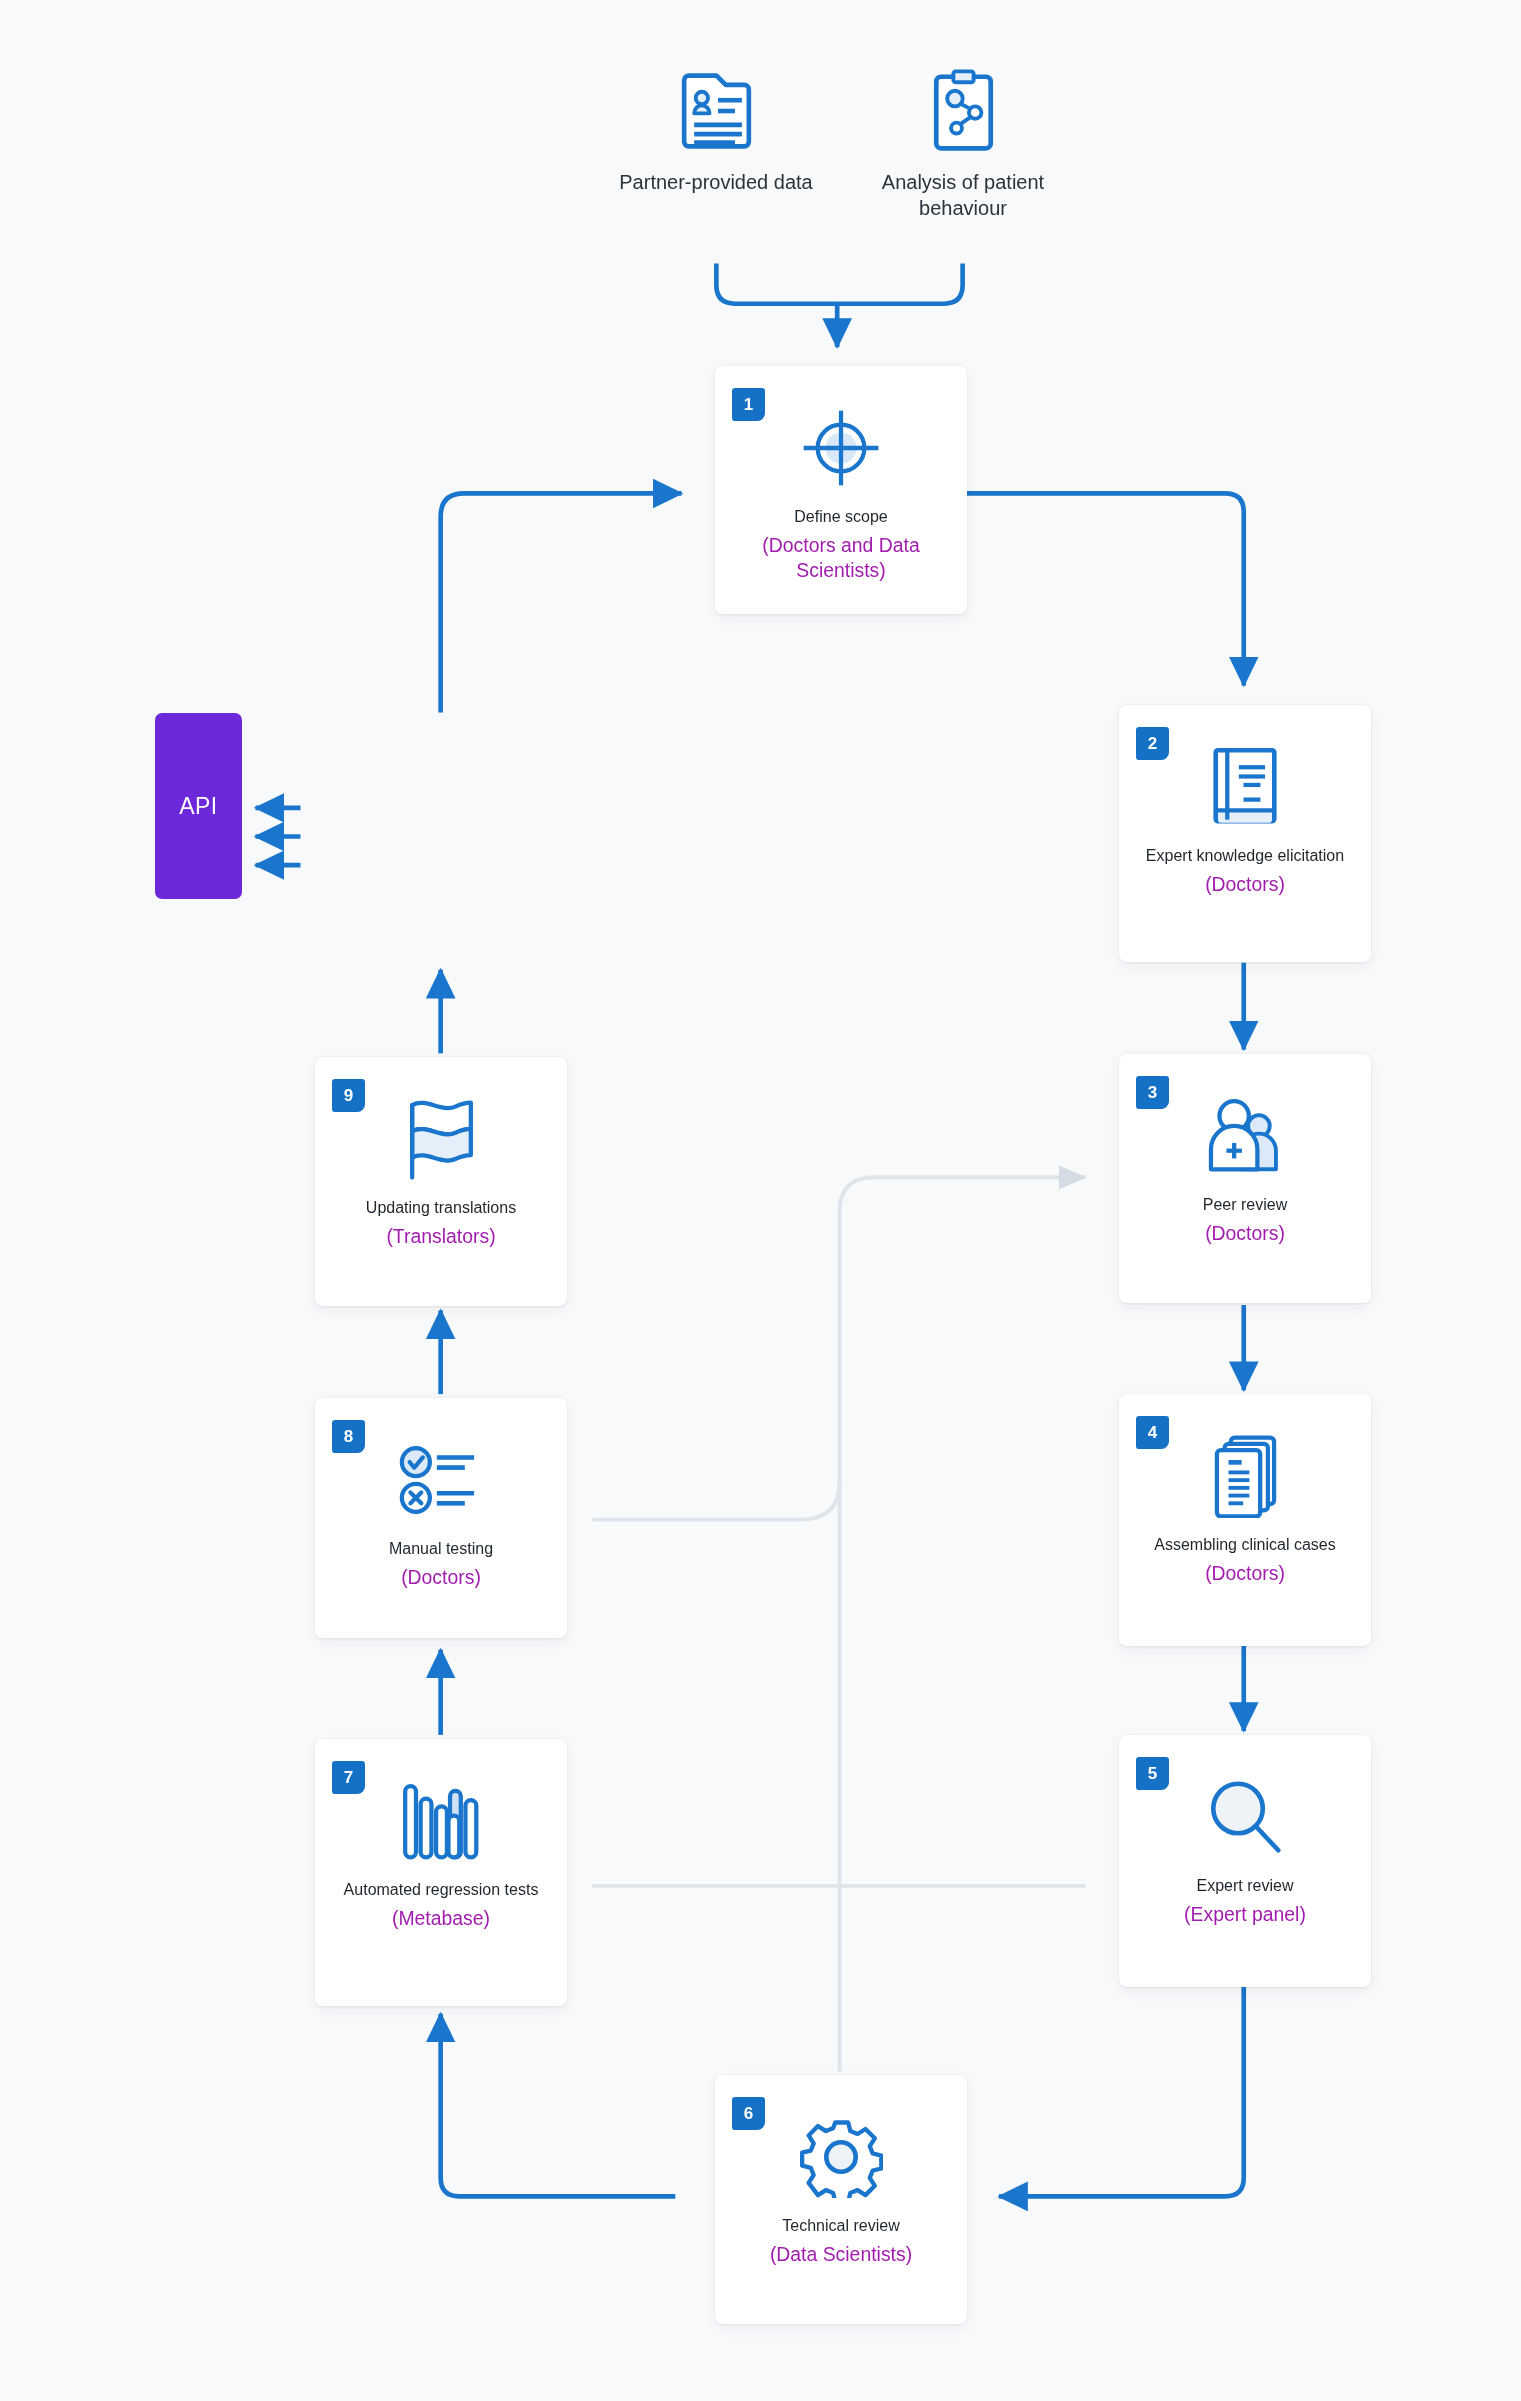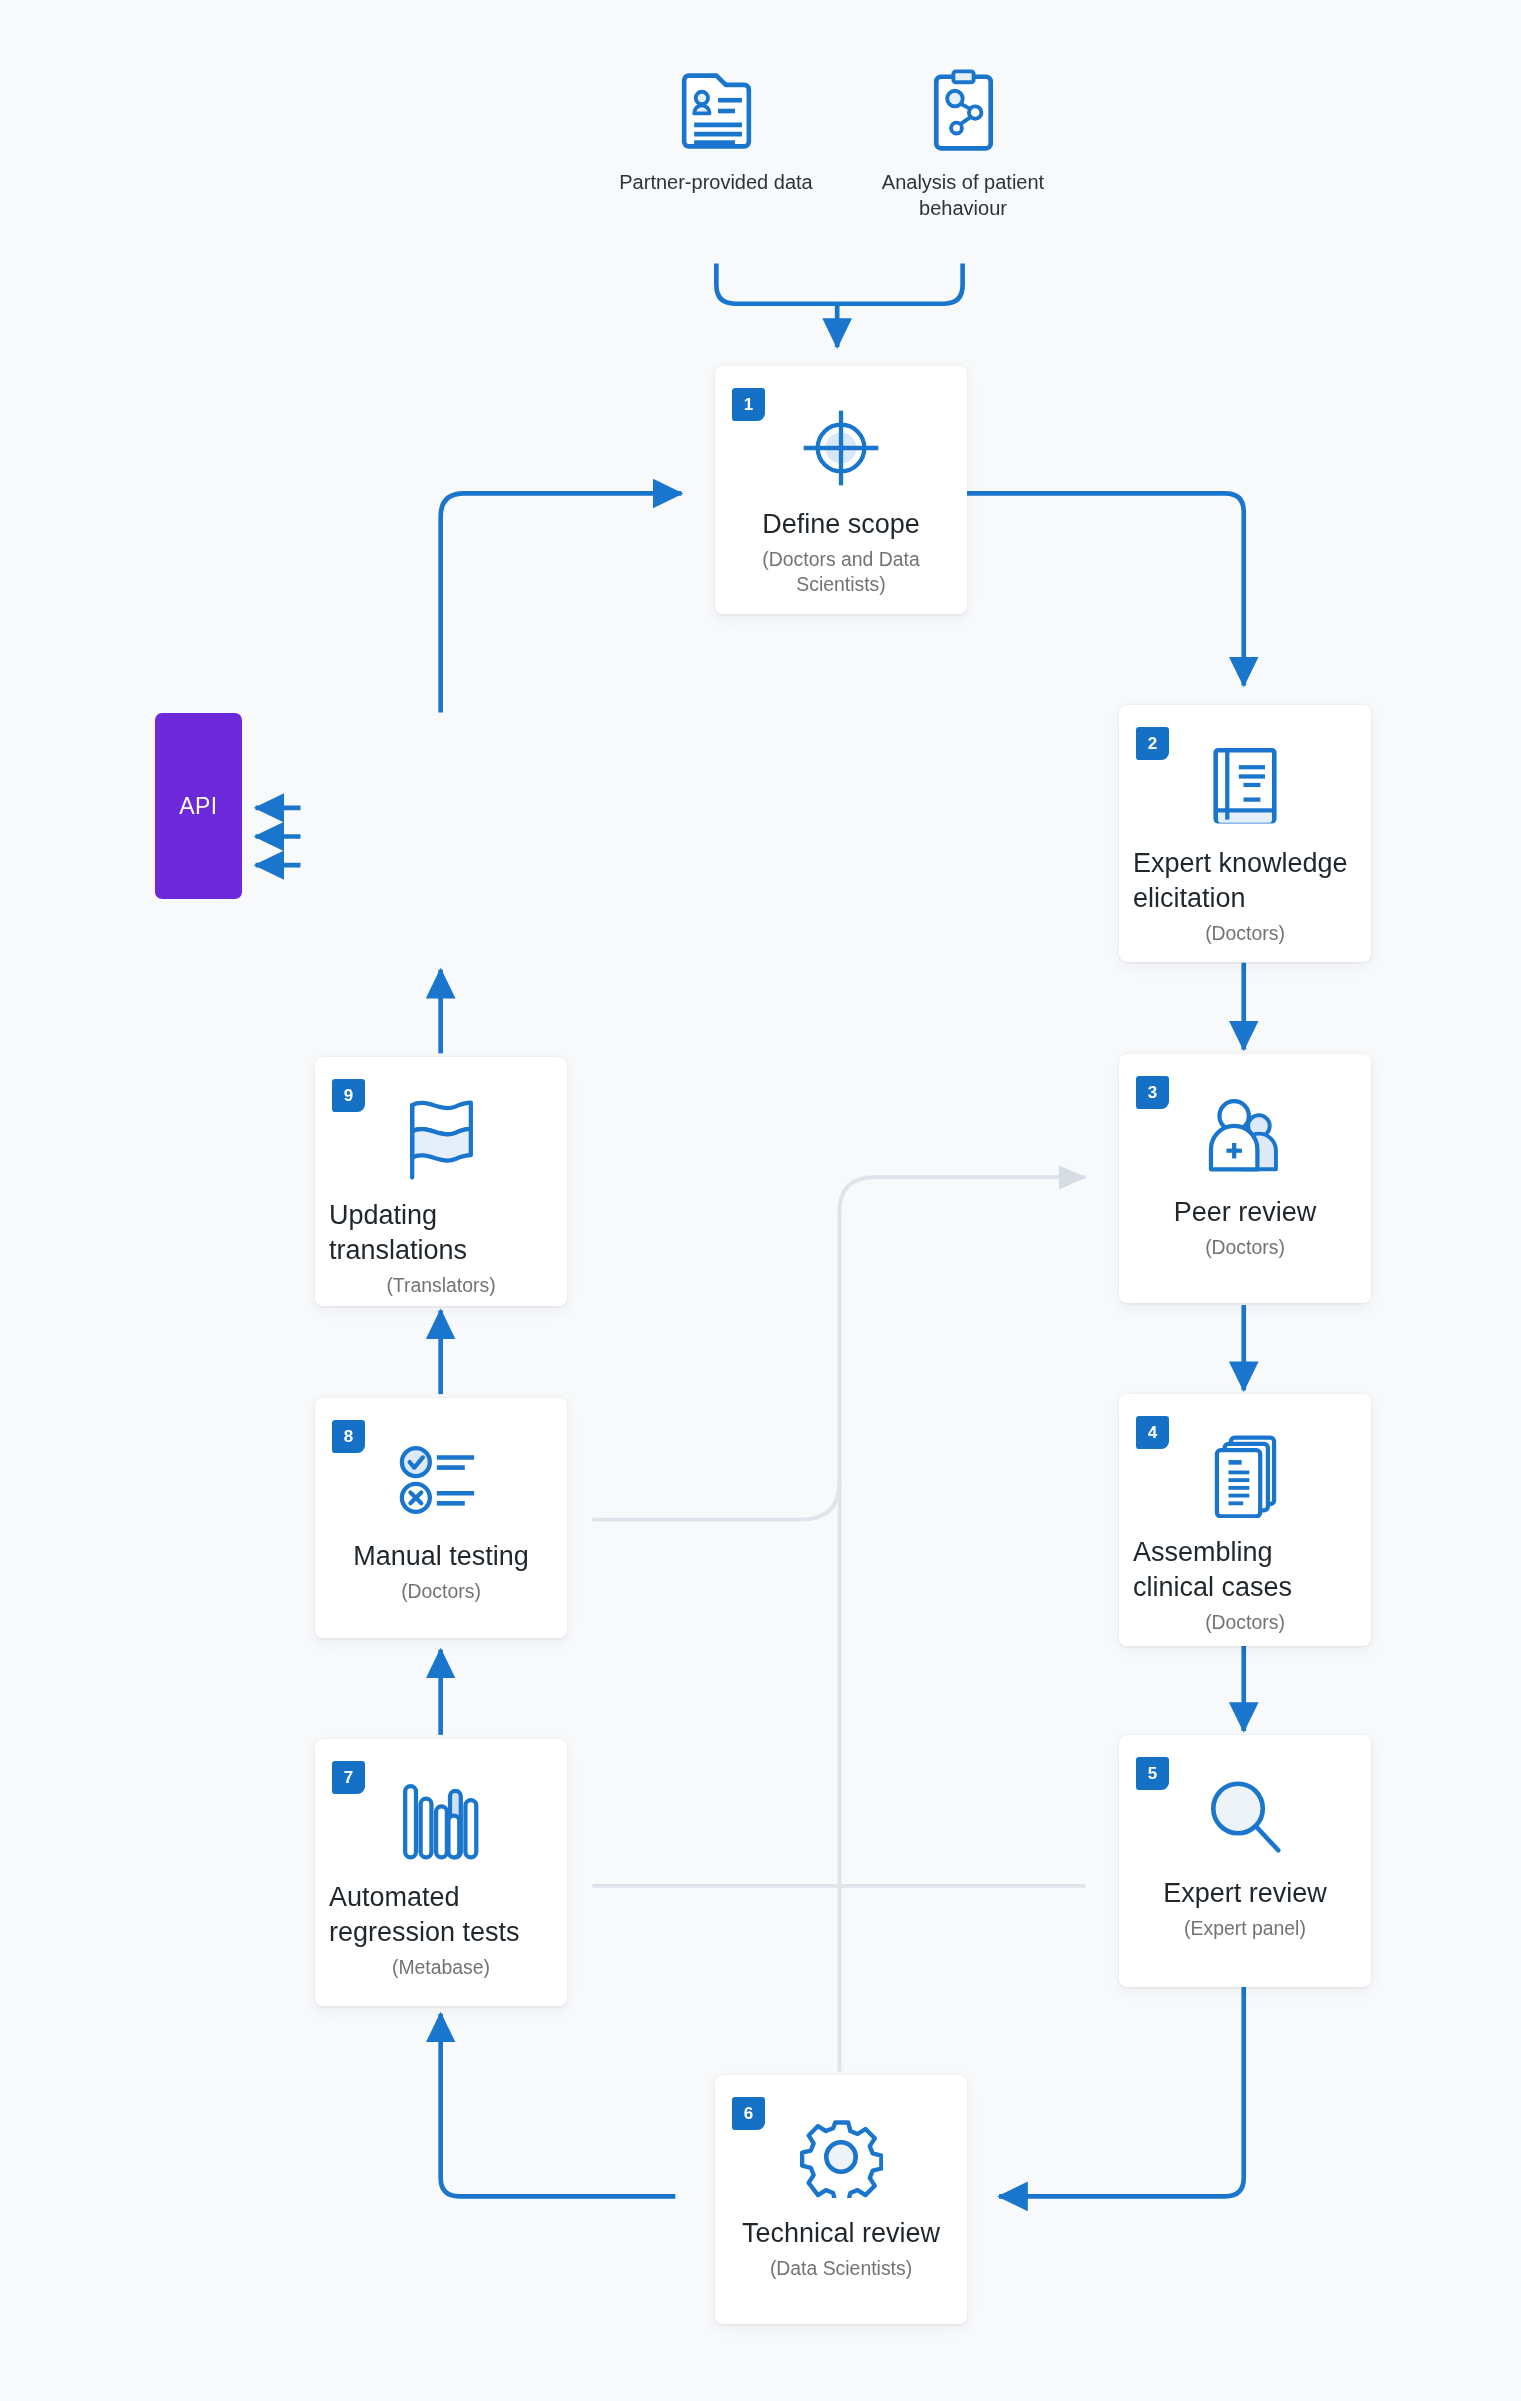--- a/index.html
+++ b/index.html
@@ -38,26 +38,26 @@
     color:#fff;font-size:17px;font-weight:600;
     display:flex;align-items:center;justify-content:center;
     line-height:1;
   }
   .card .icon{
     margin-top:34px;height:95px;
     display:flex;align-items:center;justify-content:center;
   }
   .card .title{
     margin-top:12.4px;
-    font-size:27px;line-height:1.3;color:#1f262c;
+    font-size:16px;line-height:1.3;color:#1f262c;
     text-align:left;padding:0 14px;
   }
   .card .actor{
     margin-top:4.6px;
-    font-size:19.4px;line-height:1.3;color:#737373;
+    font-size:19.4px;line-height:1.3;color:#a21caf;
     text-align:center;padding:0 27px;
   }
 
   
   #api-block{
     position:absolute;z-index:3;
     left:155px;top:713px;width:87px;height:186px;
     background:#6d28d9;border-radius:7px;
     display:flex;align-items:center;justify-content:center;
     color:#ffffff;font-size:23px;letter-spacing:0.4px;

